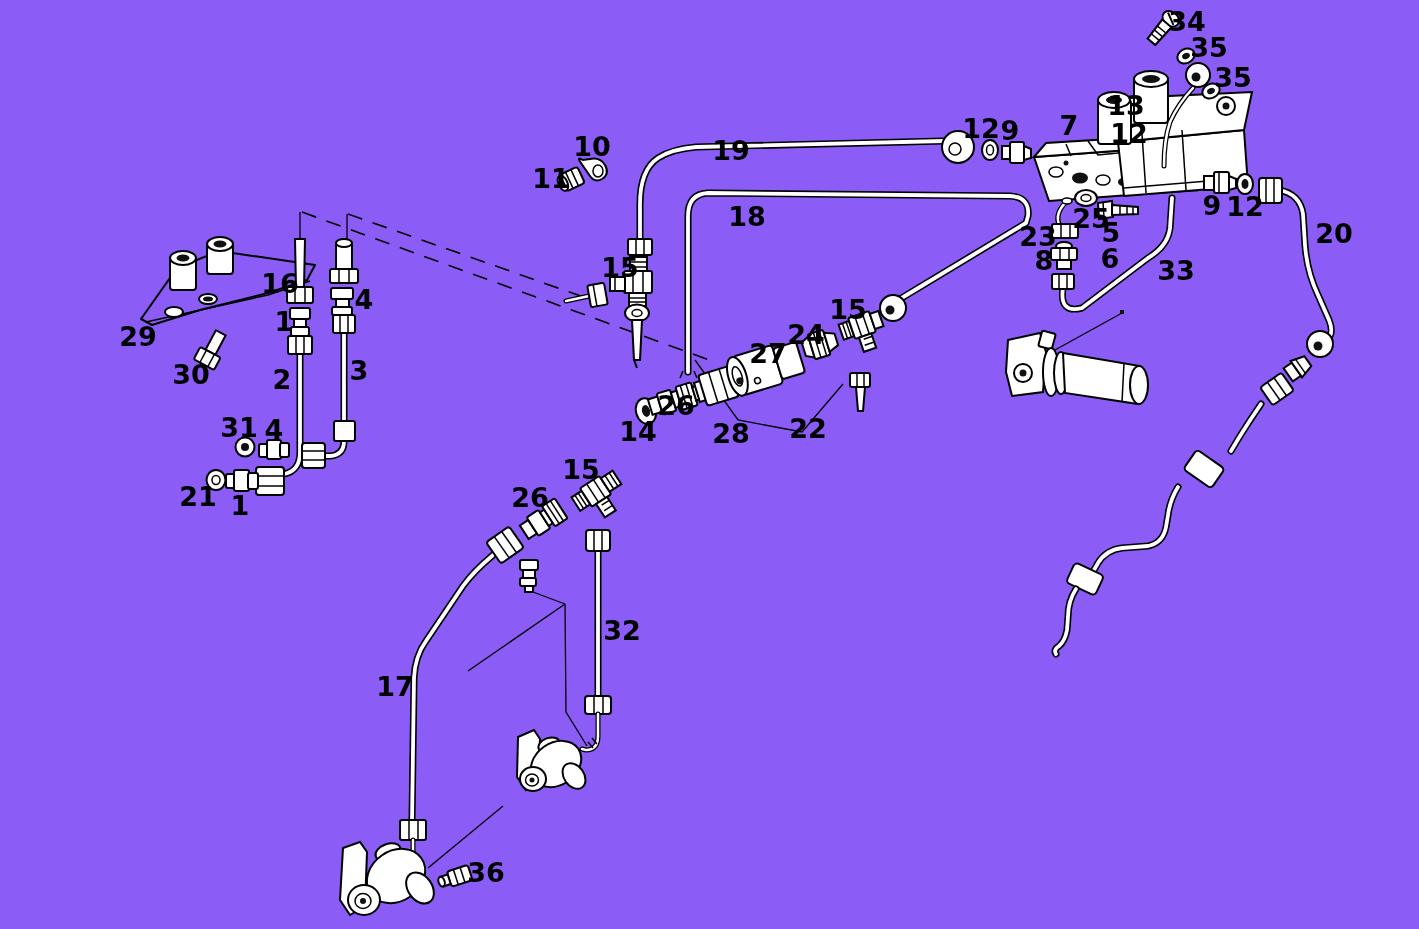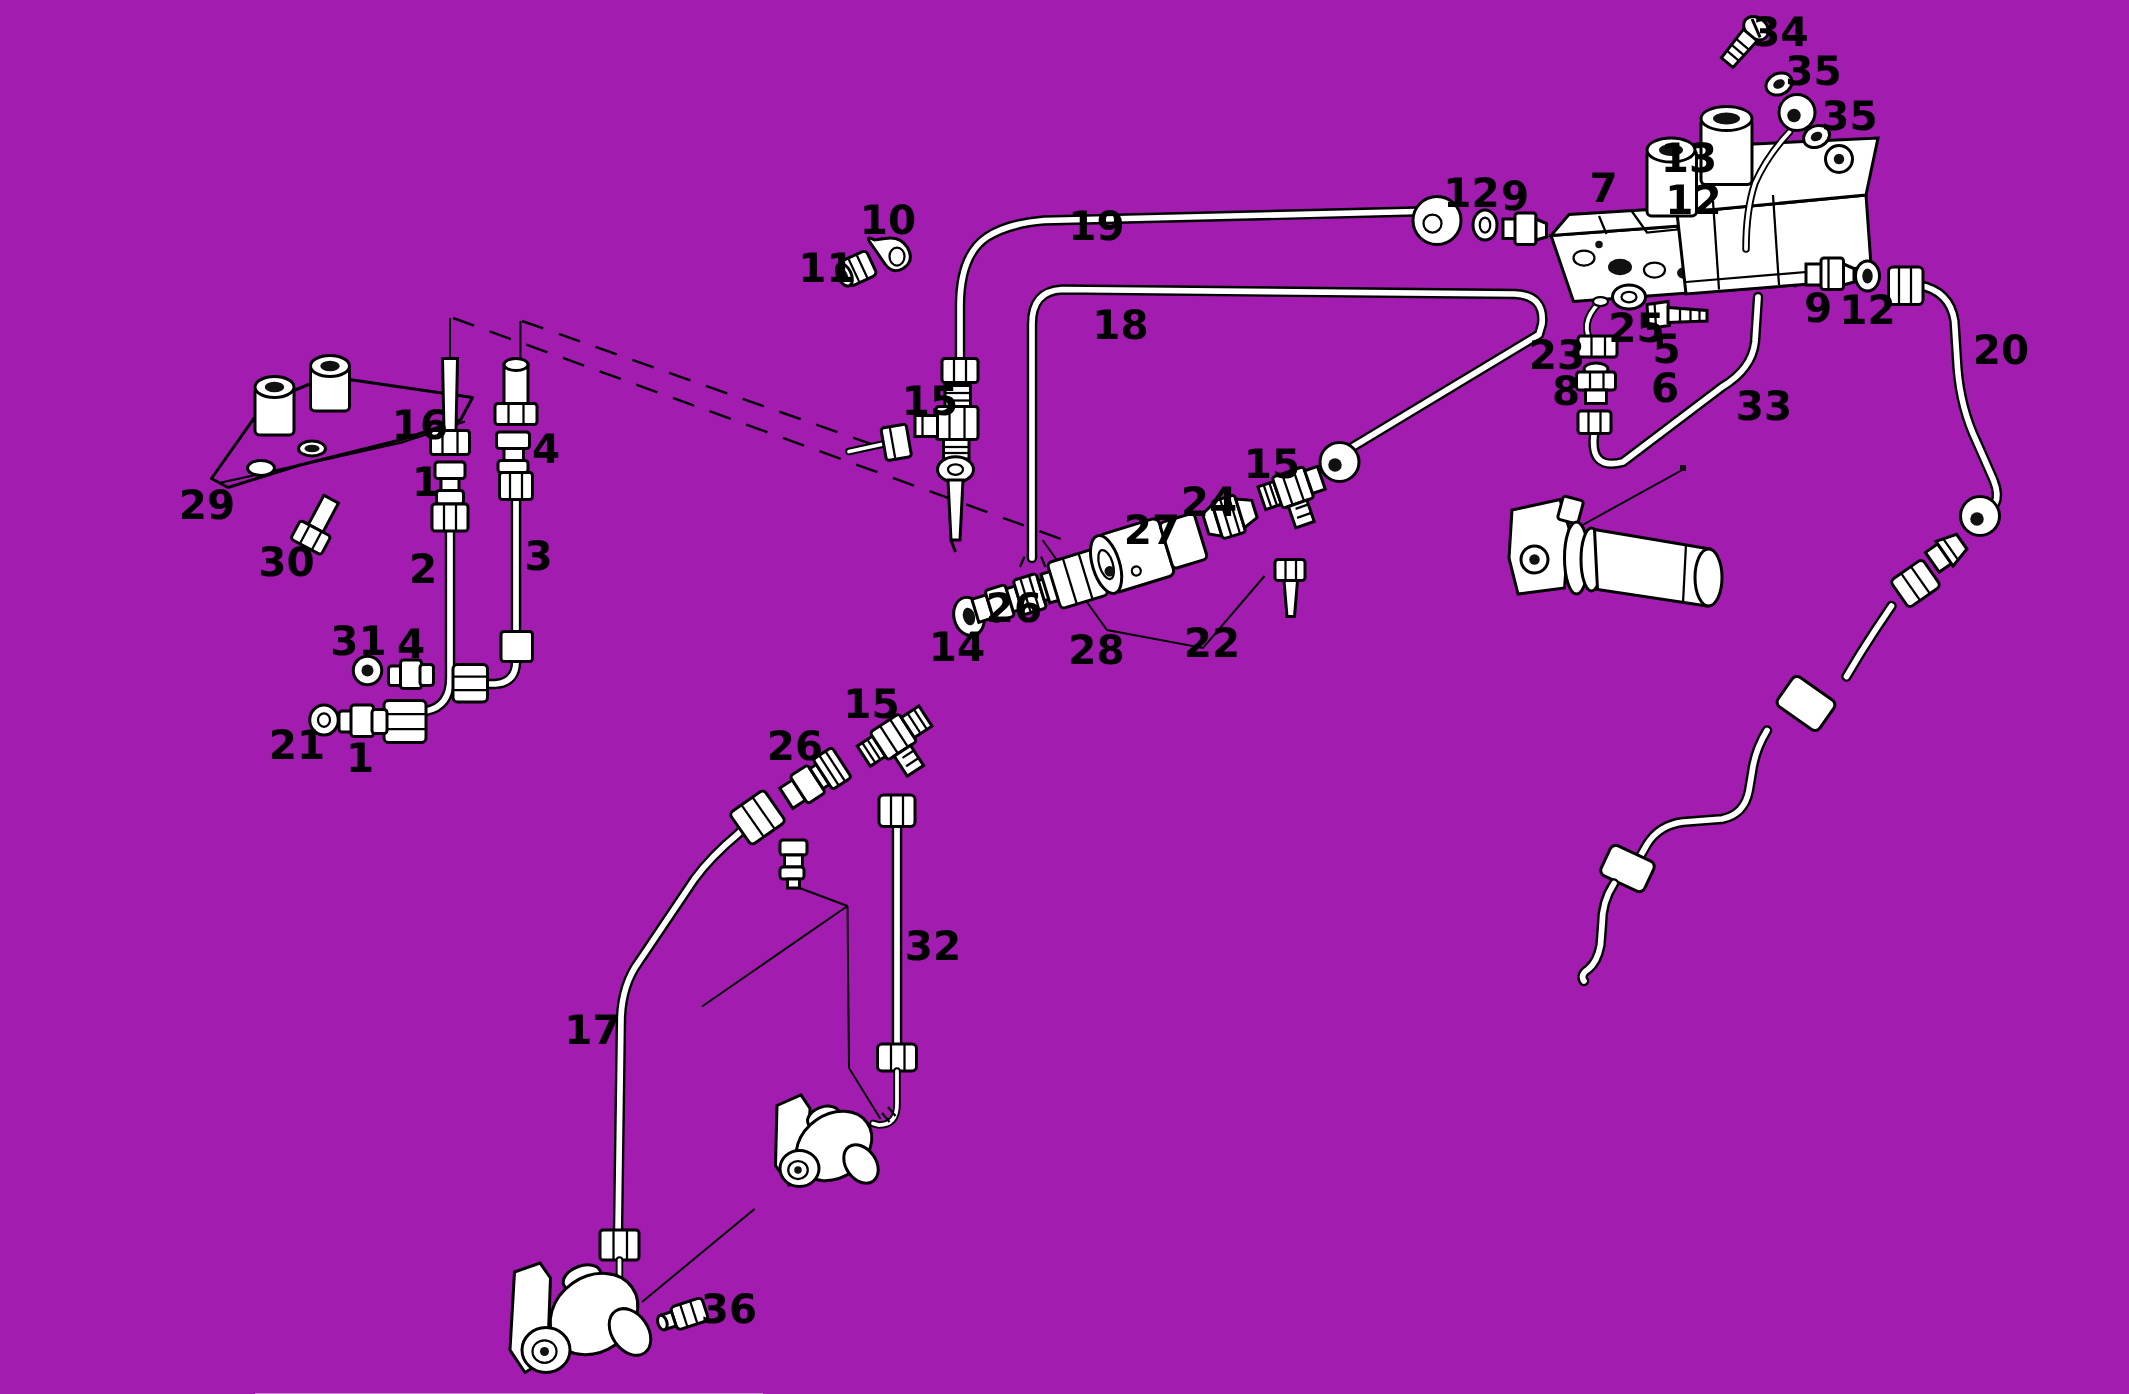--- a/index.html
+++ b/index.html
@@ -1,16 +1,16 @@
 <!DOCTYPE html>
 <html><head>
 <meta charset="utf-8">
 <style>
   html,body{margin:0;padding:0;background:#e8e8e8;}
-  #stage{position:relative;width:1419px;height:929px;background:#a21caf;overflow:hidden;
+  #stage{position:relative;width:1419px;height:929px;background:#8b5cf6;overflow:hidden;
          font-family:"DejaVu Sans","Liberation Sans",sans-serif;}
   svg{position:absolute;left:0;top:0;}
   .p7{fill:none;stroke:#000;stroke-width:7;stroke-linecap:round;stroke-linejoin:round;}
   .p38{fill:none;stroke:#fff;stroke-width:3.8;stroke-linecap:round;stroke-linejoin:round;}
   .p5{fill:none;stroke:#000;stroke-width:5;stroke-linecap:round;}
   .p25{fill:none;stroke:#fff;stroke-width:2.5;stroke-linecap:round;}
   .ln{fill:none;stroke:#000;stroke-width:2;stroke-linejoin:round;}
   .ln15{fill:none;stroke:#000;stroke-width:1.5;}
   .thin{fill:none;stroke:#000;stroke-width:1.3;}
   .w{fill:#fff;stroke:#000;stroke-width:2;}

